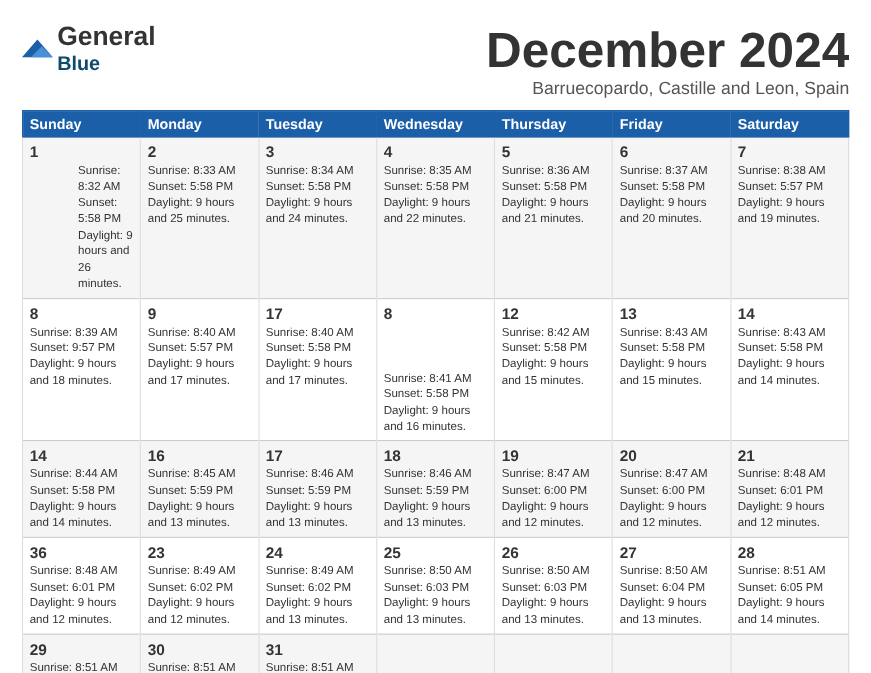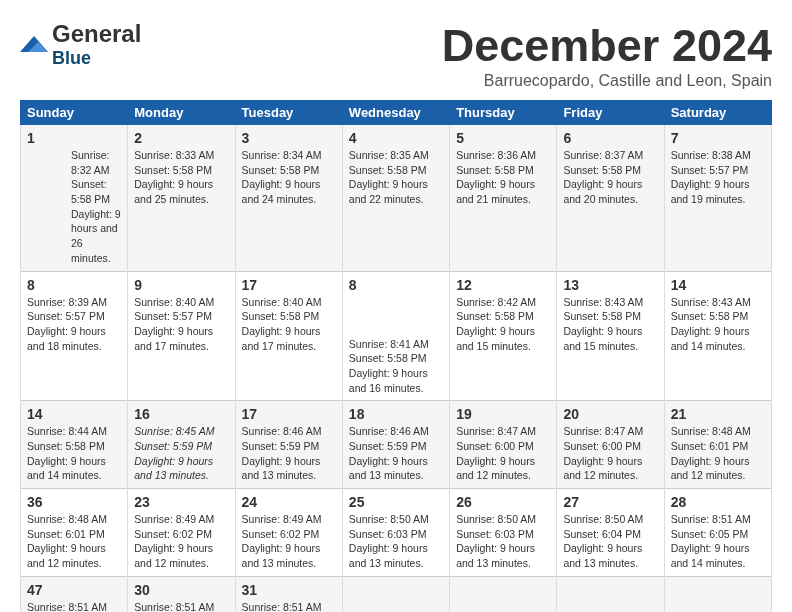--- a/index.html
+++ b/index.html
@@ -150,21 +150,21 @@
           <span class="day-number">7</span>
           <div class="day-info" style="white-space: pre-line;">Sunrise: 8:38 AM
 Sunset: 5:57 PM
 Daylight: 9 hours and 19 minutes.</div>
         </td>
       </tr>
       <tr>
         <td>
           <span class="day-number">8</span>
           <div class="day-info" style="white-space: pre-line;">Sunrise: 8:39 AM
-Sunset: 5:57 PM
+Sunset: 9:57 PM
 Daylight: 9 hours and 18 minutes.</div>
         </td>
         <td>
           <span class="day-number">9</span>
           <div class="day-info" style="white-space: pre-line;">Sunrise: 8:40 AM
 Sunset: 5:57 PM
 Daylight: 9 hours and 17 minutes.</div>
         </td>
         <td>
           <span class="day-number">17</span>
@@ -199,21 +199,21 @@
       </tr>
       <tr>
         <td>
           <span class="day-number">14</span>
           <div class="day-info" style="white-space: pre-line;">Sunrise: 8:44 AM
 Sunset: 5:58 PM
 Daylight: 9 hours and 14 minutes.</div>
         </td>
         <td>
           <span class="day-number">16</span>
-          <div class="day-info" style="white-space: pre-line; font-style: italic;">Sunrise: 8:45 AM
+          <div class="day-info" style="white-space: pre-line;">Sunrise: 8:45 AM
 Sunset: 5:59 PM
 Daylight: 9 hours and 13 minutes.</div>
         </td>
         <td>
           <span class="day-number">17</span>
           <div class="day-info" style="white-space: pre-line;">Sunrise: 8:46 AM
 Sunset: 5:59 PM
 Daylight: 9 hours and 13 minutes.</div>
         </td>
         <td>
@@ -280,21 +280,21 @@
         </td>
         <td>
           <span class="day-number">28</span>
           <div class="day-info" style="white-space: pre-line;">Sunrise: 8:51 AM
 Sunset: 6:05 PM
 Daylight: 9 hours and 14 minutes.</div>
         </td>
       </tr>
       <tr>
         <td>
-          <span class="day-number">47</span>
+          <span class="day-number">29</span>
           <div class="day-info" style="white-space: pre-line;">Sunrise: 8:51 AM
 Sunset: 6:06 PM
 Daylight: 9 hours and 14 minutes.</div>
         </td>
         <td>
           <span class="day-number">30</span>
           <div class="day-info" style="white-space: pre-line;">Sunrise: 8:51 AM
 Sunset: 6:06 PM
 Daylight: 9 hours and 15 minutes.</div>
         </td>

